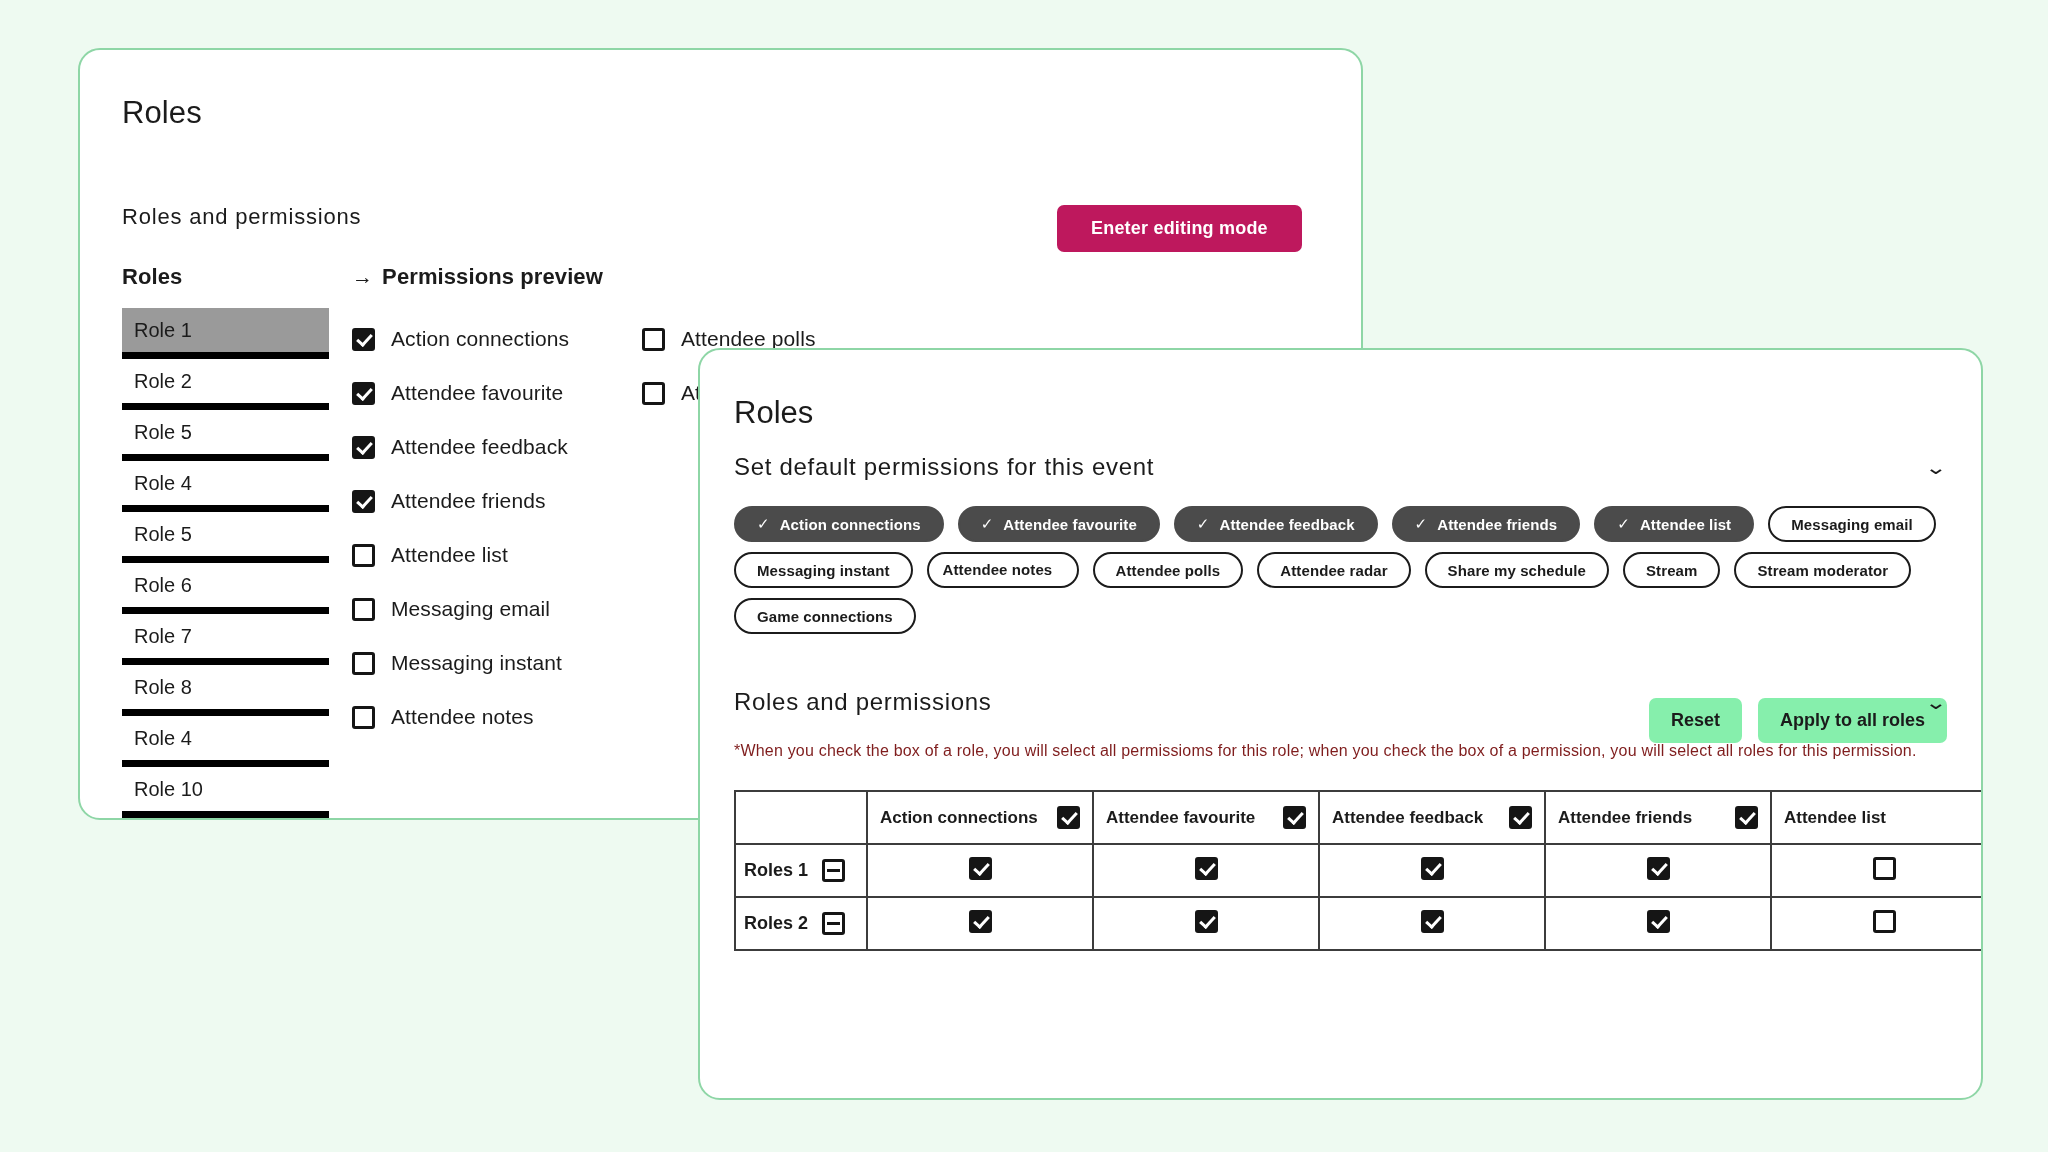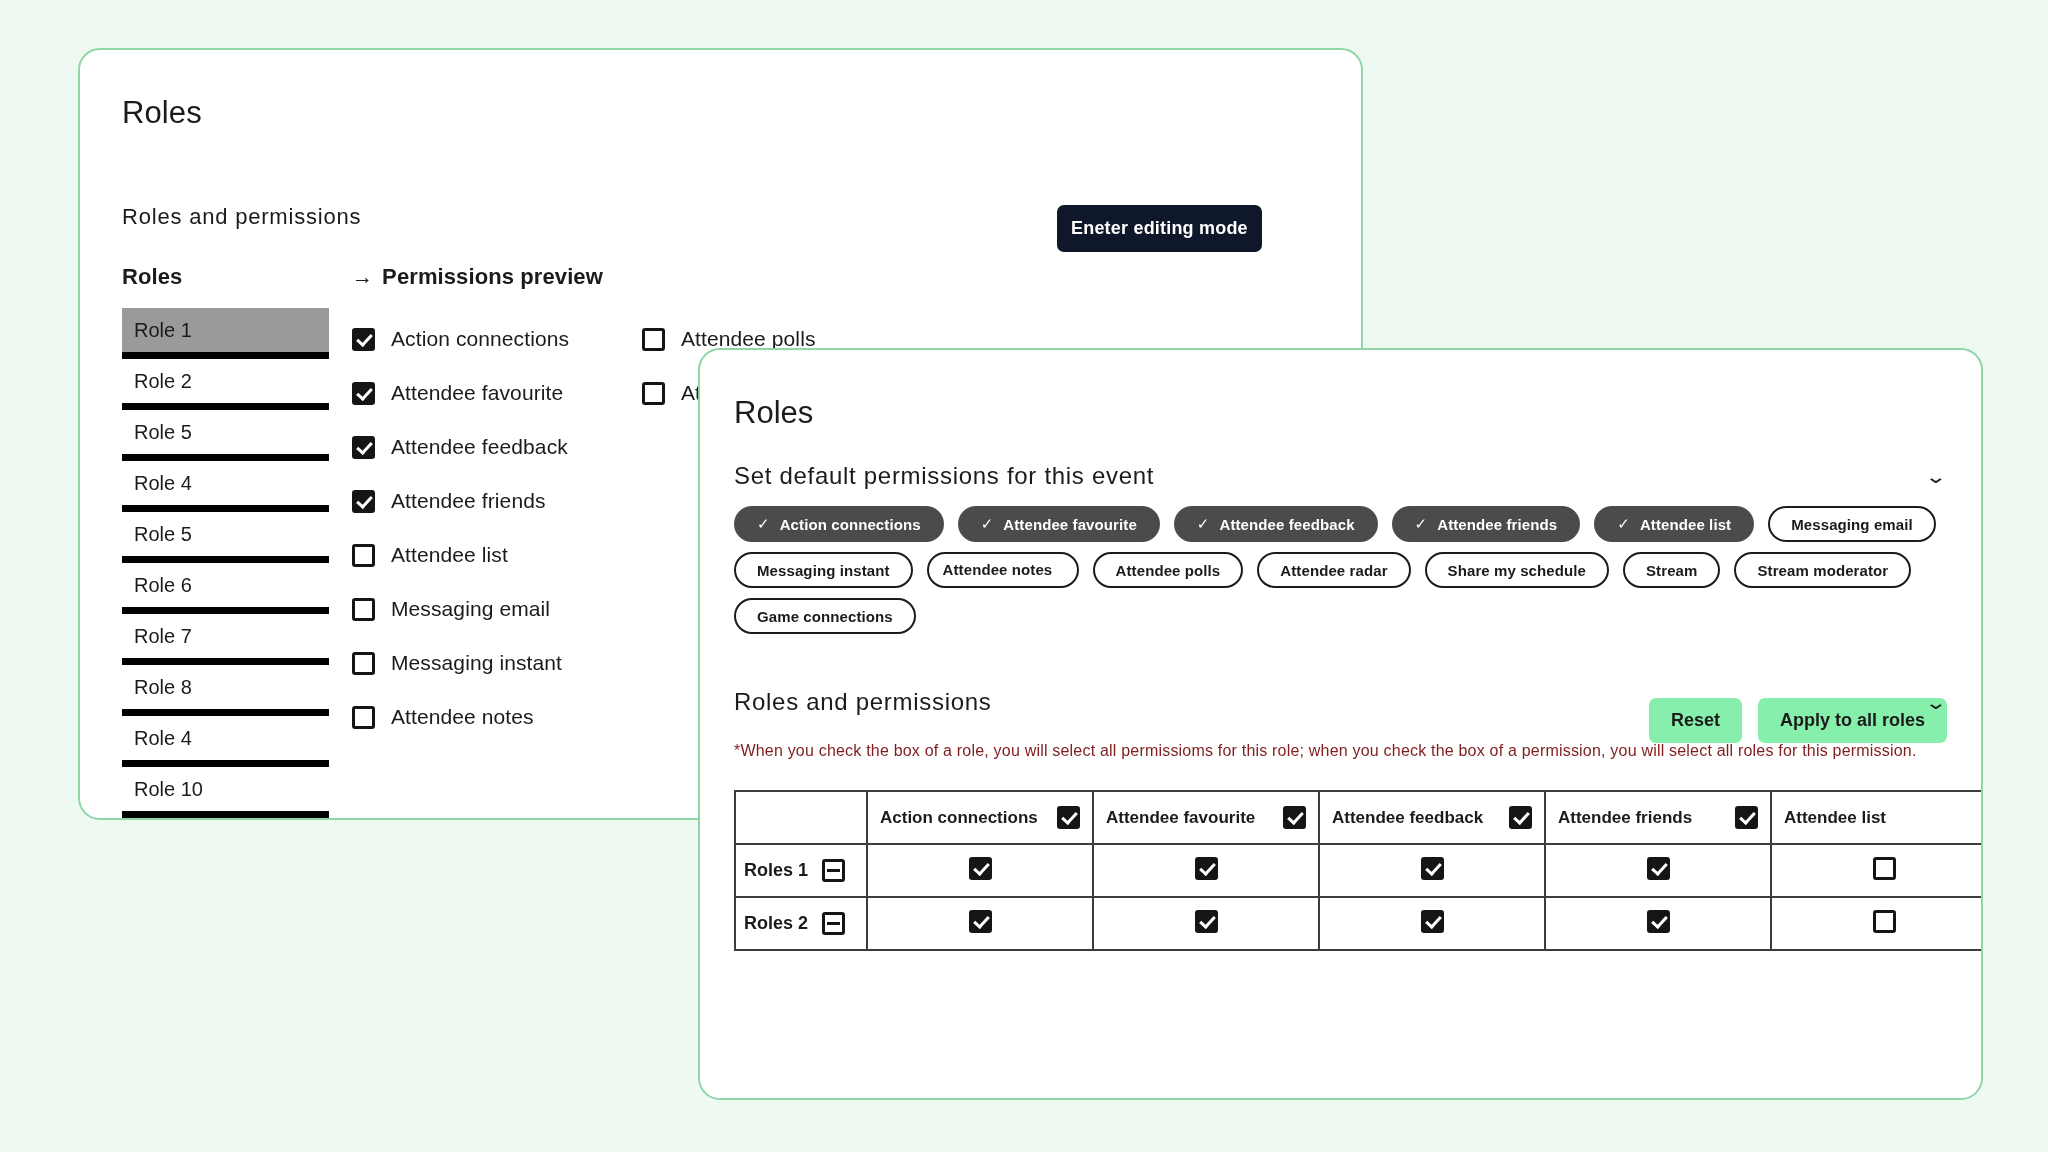--- a/index.html
+++ b/index.html
@@ -58,25 +58,25 @@
     top: 154px;
     font-size: 22px;
     font-weight: 400;
     letter-spacing: .8px;
   }
 
   .enter-edit-btn {
     position: absolute;
     left: 977px;
     top: 155px;
-    background: #0f172a;
+    background: #be185d;
     color: #ffffff;
     border: none;
     border-radius: 7px;
-    padding: 13px 14px;
+    padding: 13px 34px;
     font-family: "Liberation Sans", sans-serif;
     font-size: 18px;
     font-weight: 700;
     letter-spacing: .2px;
     cursor: pointer;
   }
 
   .col-head {
     position: absolute;
     font-size: 22px;
@@ -171,21 +171,21 @@
     left: 34px;
     width: 1216px;
     display: flex;
     align-items: center;
     justify-content: space-between;
     font-size: 24px;
     font-weight: 400;
     letter-spacing: .7px;
     cursor: pointer;
   }
-  #sec-default-perms { top: 112px; }
+  #sec-default-perms { top: 103px; }
   #sec-roles-perms   { top: 338px; }
 
   .chevron {
     font-size: 17px;
     color: #1b1b1b;
     transform: scaleX(1.6) scaleY(1.1);
     margin-right: 6px;
   }
 
   .chips {

